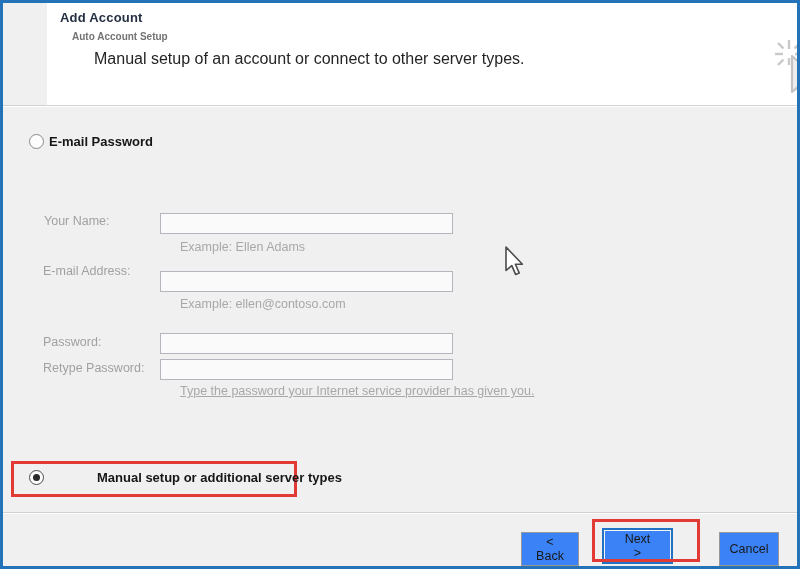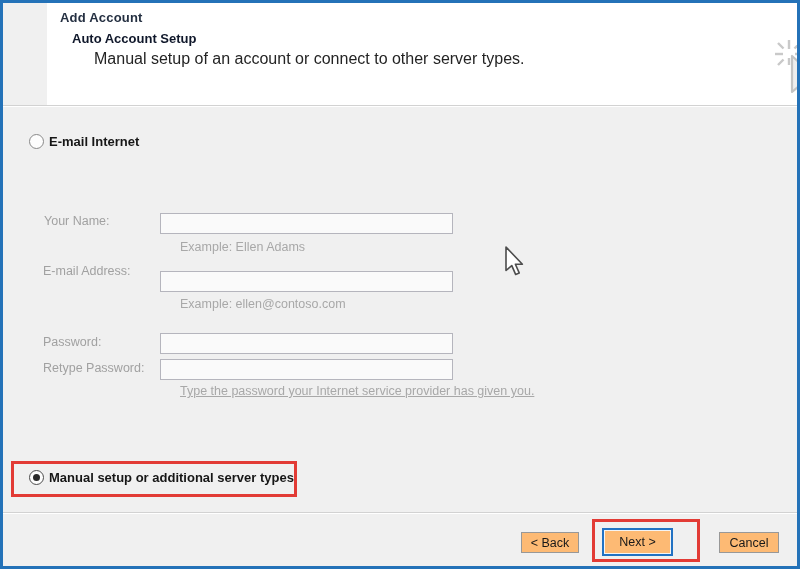--- a/index.html
+++ b/index.html
@@ -28,37 +28,37 @@
   }
   .close-btn {
     position: absolute; left: 756px; top: 3px;
     width: 26px; height: 24px;
     display: flex; align-items: center; justify-content: center;
     font-size: 15px; color: #3c3c3c; cursor: pointer;
     background: transparent; border: none;
   }
   .page-title {
     position: absolute; left: 25px; top: 28px;
-    font-size: 13px; font-weight: 700; color: #0f172a;
+    font-size: 10px; font-weight: 700; color: #737373;
   }
   .page-subtitle {
     position: absolute; left: 47px; top: 47px;
     font-size: 16px; color: #242424;
   }
   .wizard-icon { position: absolute; left: 722px; top: 36px; }
 
   .sep { position: absolute; left: 0; width: 794px; height: 2px;
          background: linear-gradient(#d2d2d2 50%, #ffffff 50%); }
   .sep-header { top: 102px; }
   .sep-footer { top: 509px; }
 
   
   .radio-row { position: absolute; display: flex; align-items: center; cursor: default; }
   .radio-row-email  { left: 26px; top: 131px; }
-  .radio-row-manual { left: 26px; top: 467px; }
+  .radio-row-manual { left: 26px; top: 467px; gap: 48px; }
   .radio-circle {
     width: 15px; height: 15px; border-radius: 50%;
     border: 1px solid #898989; background: #fdfdfd;
     display: inline-flex; align-items: center; justify-content: center;
     flex: none;
   }
   .radio-circle.checked { border-color: #4c4c4c; }
   .radio-circle.checked::after {
     content: ""; width: 7px; height: 7px; border-radius: 50%;
     background: #2a2a2a;
@@ -98,25 +98,25 @@
   .hint-note  { top: 381px; text-decoration: underline; }
 
   
   .red-box { position: absolute; border: 3px solid #e23b35; background: transparent; }
   .red-box-manual { left: 8px;   top: 458px; width: 286px; height: 36px; }
   .red-box-next   { left: 589px; top: 516px; width: 108px; height: 43px; }
 
   
   .btn {
     position: absolute; height: 21px;
-    background: #fdba74; border: 1px solid #989898;
+    background: #3b82f6; border: 1px solid #989898;
     font-family: "Liberation Sans", sans-serif;
     font-size: 12.5px; color: #191919;
     display: flex; align-items: center; justify-content: center;
-    cursor: pointer; padding: 0;
+    cursor: pointer; padding: 16px;
   }
   .btn-back   { left: 518px; top: 529px; width: 58px; }
   .btn-cancel { left: 716px; top: 529px; width: 60px; }
   .btn-next {
     left: 599px; top: 525px; width: 71px; height: 28px;
     border: 2px solid #2272c3;
     box-shadow: inset 0 0 0 1px #f4f4f4;
   }
 
   .mouse-cursor { position: absolute; left: 502px; top: 243px; }
@@ -144,21 +144,21 @@
         </g>
         <path d="M23 17 L23 53 L32.5 45 L39 60 L45 57.4 L38.4 42.7 L50.5 42.2 Z" fill="#eeeeee" stroke="#c4c4c4" stroke-width="2.2" stroke-linejoin="round"></path>
       </svg>
     </div>
   </div>
 
   <div class="sep sep-header"></div>
 
   <div class="radio-row radio-row-email">
     <span class="radio-circle"></span>
-    <span class="radio-label">E-mail Internet</span>
+    <span class="radio-label">E-mail Password</span>
   </div>
 
   <div class="field-label lbl-name">Your Name:</div>
   <input class="text-input in-name" value="" style="">
   <div class="hint hint-name">Example: Ellen Adams</div>
 
   <div class="field-label lbl-email">E-mail Address:</div>
   <input class="text-input in-email" value="" style="">
   <div class="hint hint-email">Example: ellen@contoso.com</div>
 

